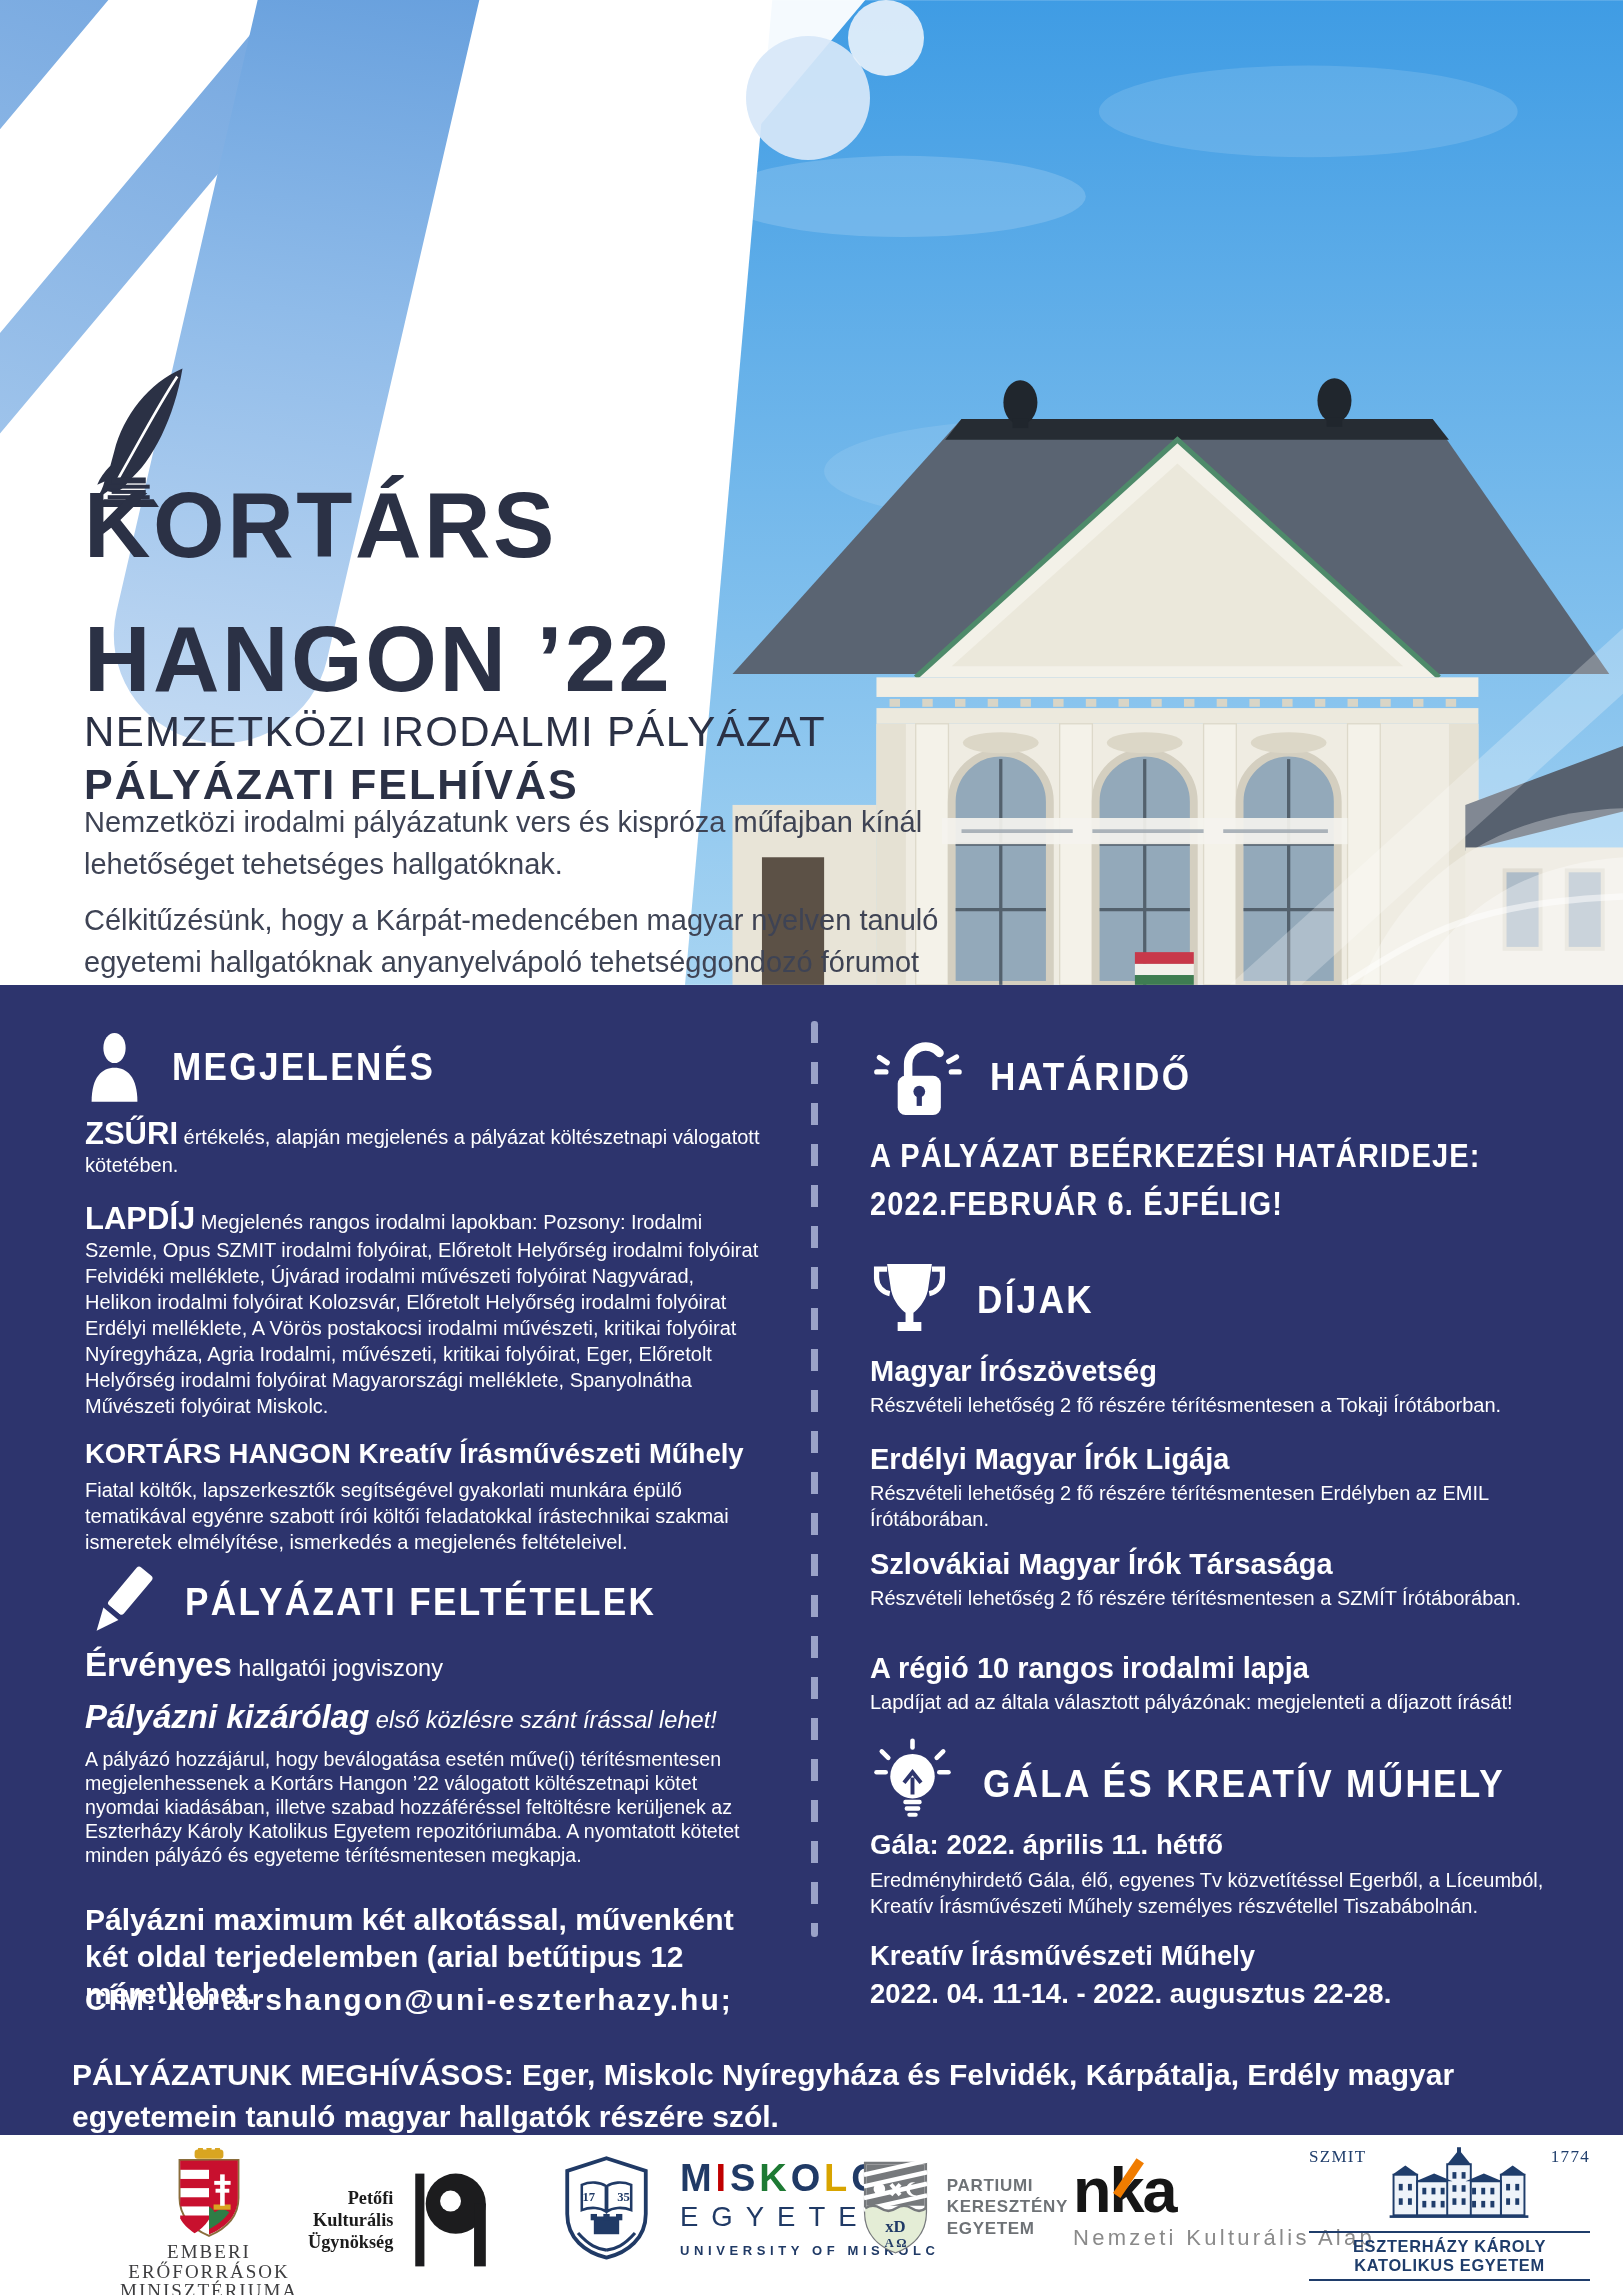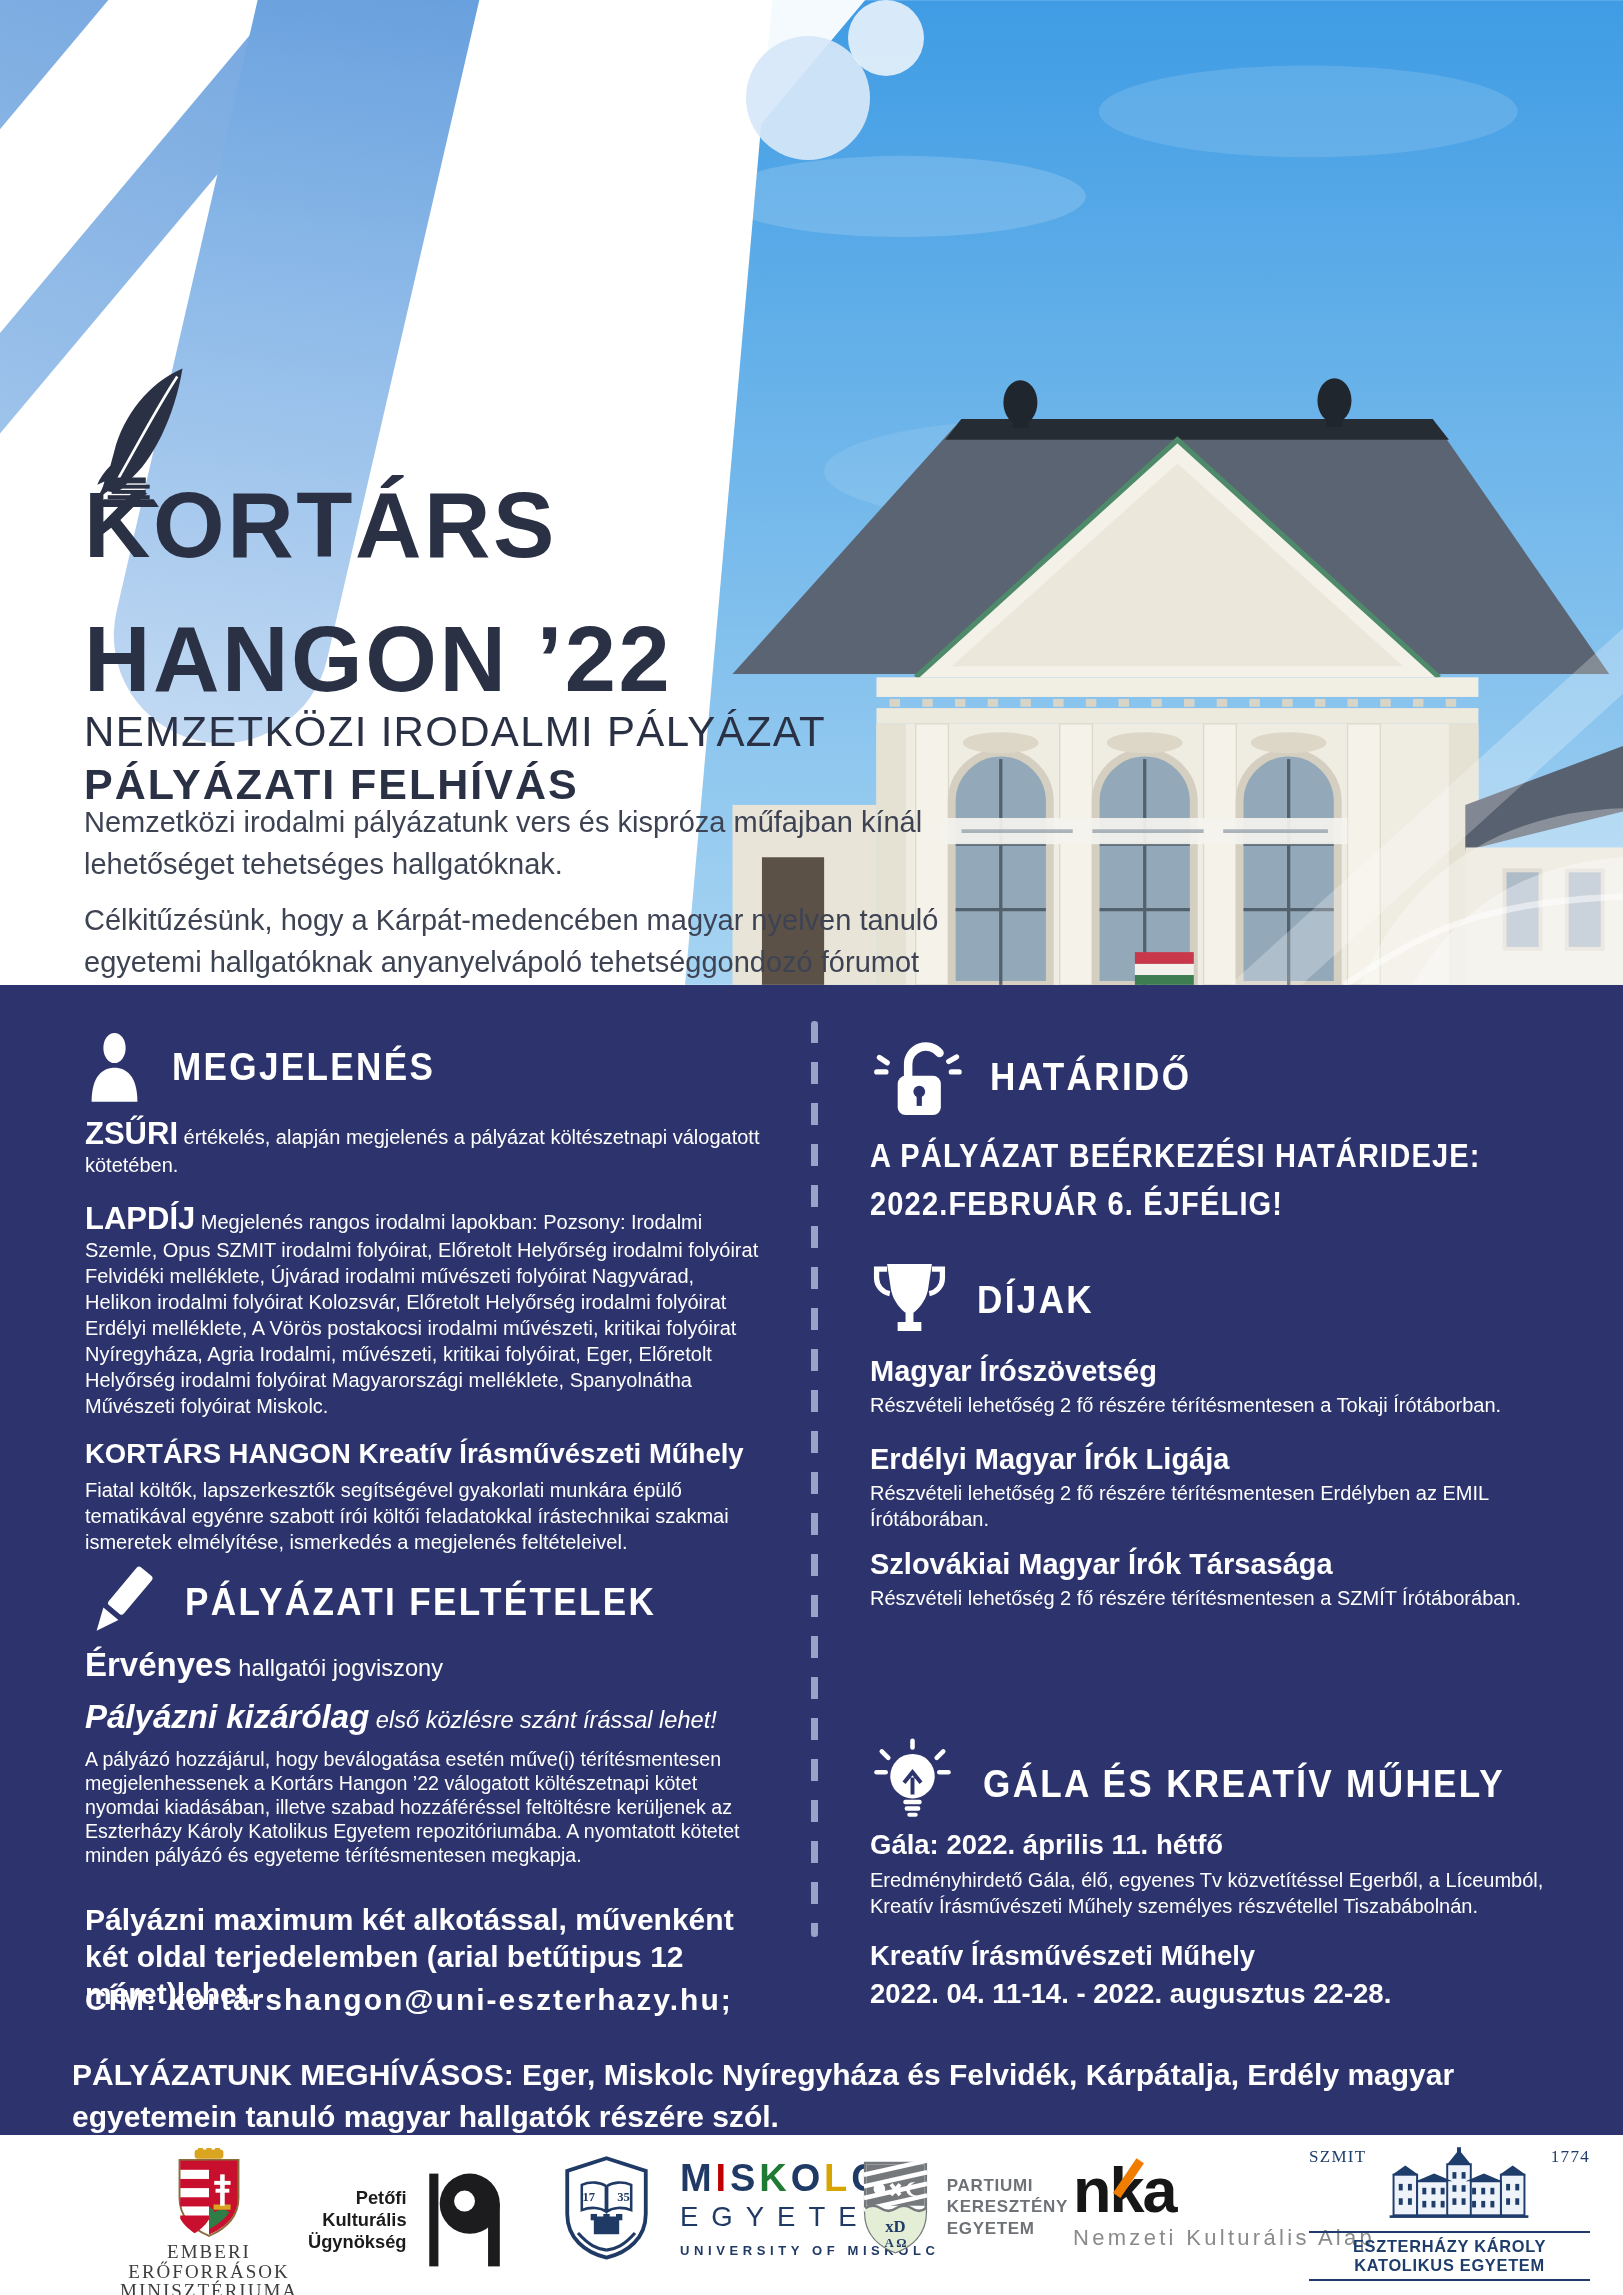--- a/index.html
+++ b/index.html
@@ -279,20 +279,24 @@
       <p class="award-desc">Részvételi lehetőség 2 fő részére térítésmentesen a Tokaji Írótáborban.</p>
     </div>
     <div class="rcol" style="top:458px;">
       <p class="award-name">Erdélyi Magyar Írók Ligája</p>
       <p class="award-desc">Részvételi lehetőség 2 fő részére térítésmentesen Erdélyben az EMIL Írótáborában.</p>
     </div>
     <div class="rcol" style="top:563px;">
       <p class="award-name">Szlovákiai Magyar Írók Társasága</p>
       <p class="award-desc">Részvételi lehetőség 2 fő részére térítésmentesen a SZMÍT Írótáborában.</p>
     </div>
+    <div class="rcol" style="top:667px;">
+      <p class="award-name">A régió 10 rangos irodalmi lapja</p>
+      <p class="award-desc">Lapdíjat ad az általa választott pályázónak: megjelenteti a díjazott írását!</p>
+    </div>
 
     <div class="sec-head" style="left:870px;top:753px;">
       <svg width="85" height="92" viewBox="0 0 130 140">
         <g stroke="#ffffff" stroke-width="7" stroke-linecap="round">
           <line x1="18" y1="20" x2="28" y2="30"></line>
             <line x1="10" y1="52" x2="24" y2="52"></line>
           <line x1="112" y1="20" x2="102" y2="30"></line>
             <line x1="120" y1="52" x2="106" y2="52"></line>
           <line x1="65" y1="4" x2="65" y2="14"></line>
         </g>
@@ -336,21 +340,21 @@
           <rect x="63" y="50" width="25" height="6" fill="#ffffff"></rect>
           <rect x="65" y="62" width="21" height="6" fill="#ffffff"></rect>
         </g>
       </svg>
       <div class="emmi-label">
         <div>EMBERI ERŐFORRÁSOK</div>
         <div>MINISZTÉRIUMA</div>
       </div>
     </div>
 
-    <div class="logo" style="left:308px;top:36px;display:flex;align-items:center;gap:17px;">
+    <div class="logo" style="left:308px;top:36px;display:flex;align-items:center;gap:17px;font-family:Liberation Serif, serif;">
       <div class="petofi-txt">
         <div>Petőfi</div>
         <div>Kulturális</div>
         <div>Ügynökség</div>
       </div>
       <svg width="85" height="98" viewBox="0 0 130 150">
         <rect x="8" y="4" width="14" height="142" fill="#1c1c1e"></rect>
         <circle cx="70" cy="50" r="46" fill="#1c1c1e"></circle>
         <circle cx="62" cy="46" r="16" fill="#ffffff"></circle>
         <rect x="98" y="50" width="18" height="96" fill="#1c1c1e"></rect>

